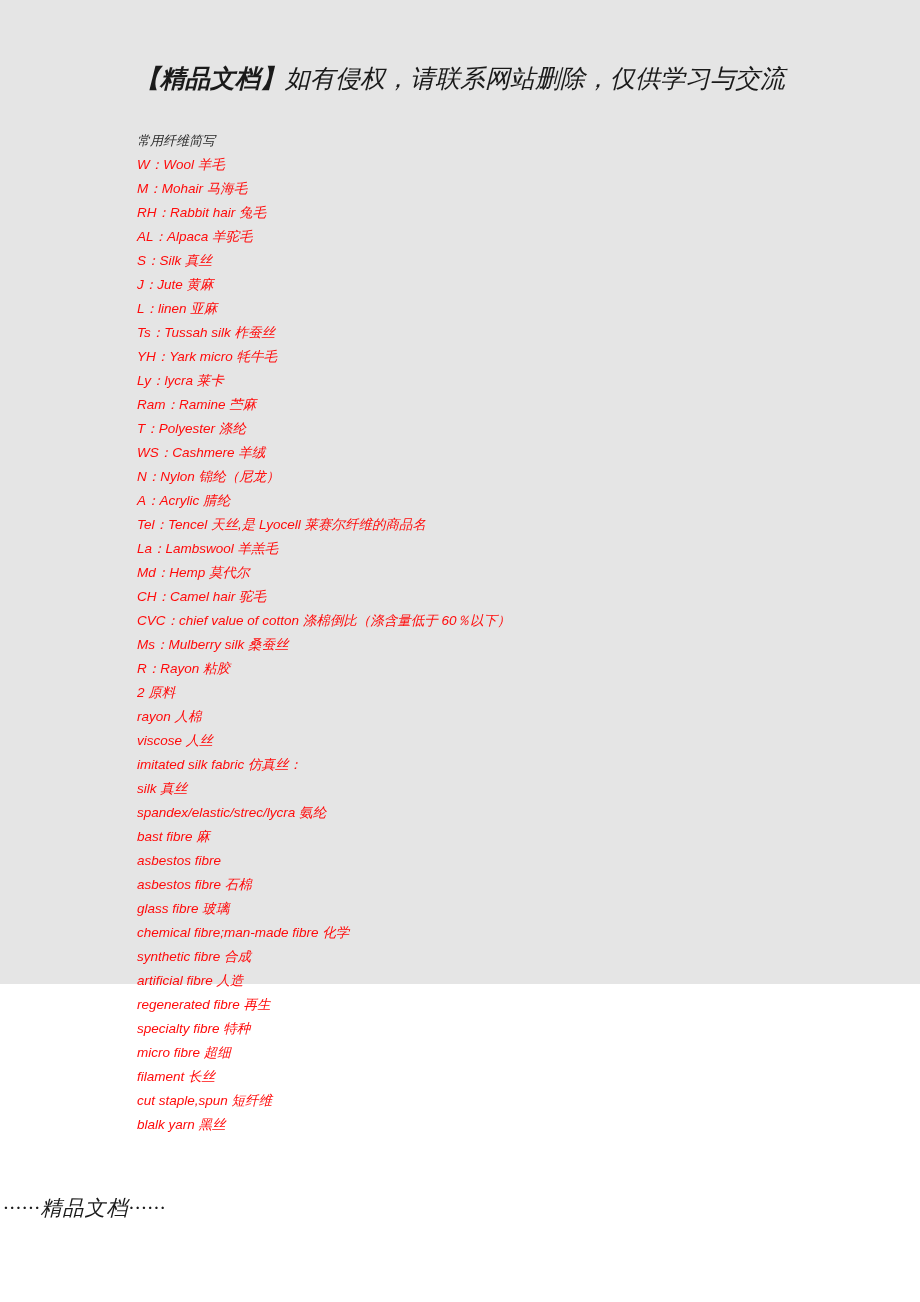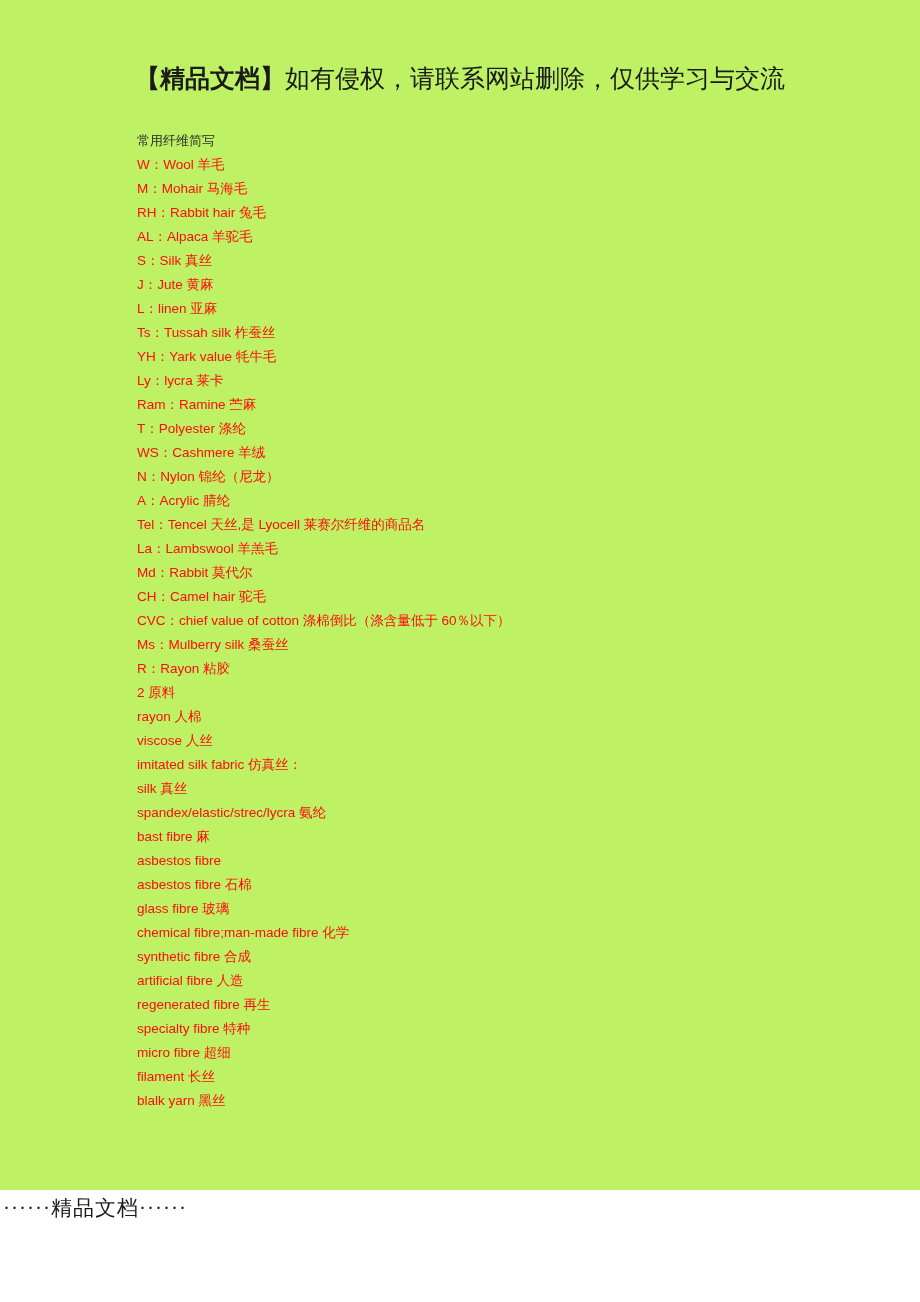--- a/index.html
+++ b/index.html
@@ -12,23 +12,24 @@
     width: 920px;
     height: 1302px;
     position: relative;
     font-family: "Liberation Sans", "DejaVu Sans", sans-serif;
     overflow: hidden;
   }
 
   .page {
     position: relative;
     width: 920px;
-    height: 1190px;
-    background: #bef264;
+    height: 984px;
+    background: #e5e5e5;
     box-sizing: border-box;
+    font-style: italic;
   }
 
   
   .doc-header {
     position: absolute;
     top: 62px;
     left: 0;
     width: 920px;
     text-align: center;
     font-family: "Liberation Serif", "DejaVu Serif", serif;
@@ -96,30 +97,30 @@
     <div class="line section-head">常用纤维简写</div>
 
     <div class="line">W：Wool 羊毛</div>
     <div class="line">M：Mohair 马海毛</div>
     <div class="line">RH：Rabbit hair 兔毛</div>
     <div class="line">AL：Alpaca 羊驼毛</div>
     <div class="line">S：Silk 真丝</div>
     <div class="line">J：Jute 黄麻</div>
     <div class="line">L：linen 亚麻</div>
     <div class="line">Ts：Tussah silk 柞蚕丝</div>
-    <div class="line">YH：Yark value 牦牛毛</div>
+    <div class="line">YH：Yark micro 牦牛毛</div>
     <div class="line">Ly：lycra 莱卡</div>
     <div class="line">Ram：Ramine 苎麻</div>
     <div class="line">T：Polyester 涤纶</div>
     <div class="line">WS：Cashmere 羊绒</div>
     <div class="line">N：Nylon 锦纶（尼龙）</div>
     <div class="line">A：Acrylic 腈纶</div>
     <div class="line">Tel：Tencel 天丝,是 Lyocell 莱赛尔纤维的商品名</div>
     <div class="line">La：Lambswool 羊羔毛</div>
-    <div class="line">Md：Rabbit 莫代尔</div>
+    <div class="line">Md：Hemp 莫代尔</div>
     <div class="line">CH：Camel hair 驼毛</div>
     <div class="line">CVC：chief value of cotton 涤棉倒比（涤含量低于 60％以下）</div>
     <div class="line">Ms：Mulberry silk 桑蚕丝</div>
     <div class="line">R：Rayon 粘胶</div>
 
     <div class="line">2 原料</div>
 
     <div class="line">rayon 人棉</div>
     <div class="line">viscose 人丝</div>
     <div class="line">imitated silk fabric 仿真丝：</div>
@@ -129,19 +130,20 @@
     <div class="line">asbestos fibre</div>
     <div class="line">asbestos fibre 石棉</div>
     <div class="line">glass fibre 玻璃</div>
     <div class="line">chemical fibre;man-made fibre 化学</div>
     <div class="line">synthetic fibre  合成</div>
     <div class="line">artificial fibre 人造</div>
     <div class="line">regenerated fibre 再生</div>
     <div class="line">specialty fibre 特种</div>
     <div class="line">micro fibre 超细</div>
     <div class="line">filament 长丝</div>
+    <div class="line">cut staple,spun 短纤维</div>
     <div class="line">blalk yarn 黑丝</div>
 
   </div>
 
   <div class="doc-footer">······精品文档······</div>
 
 </div>
 
 </body></html>

